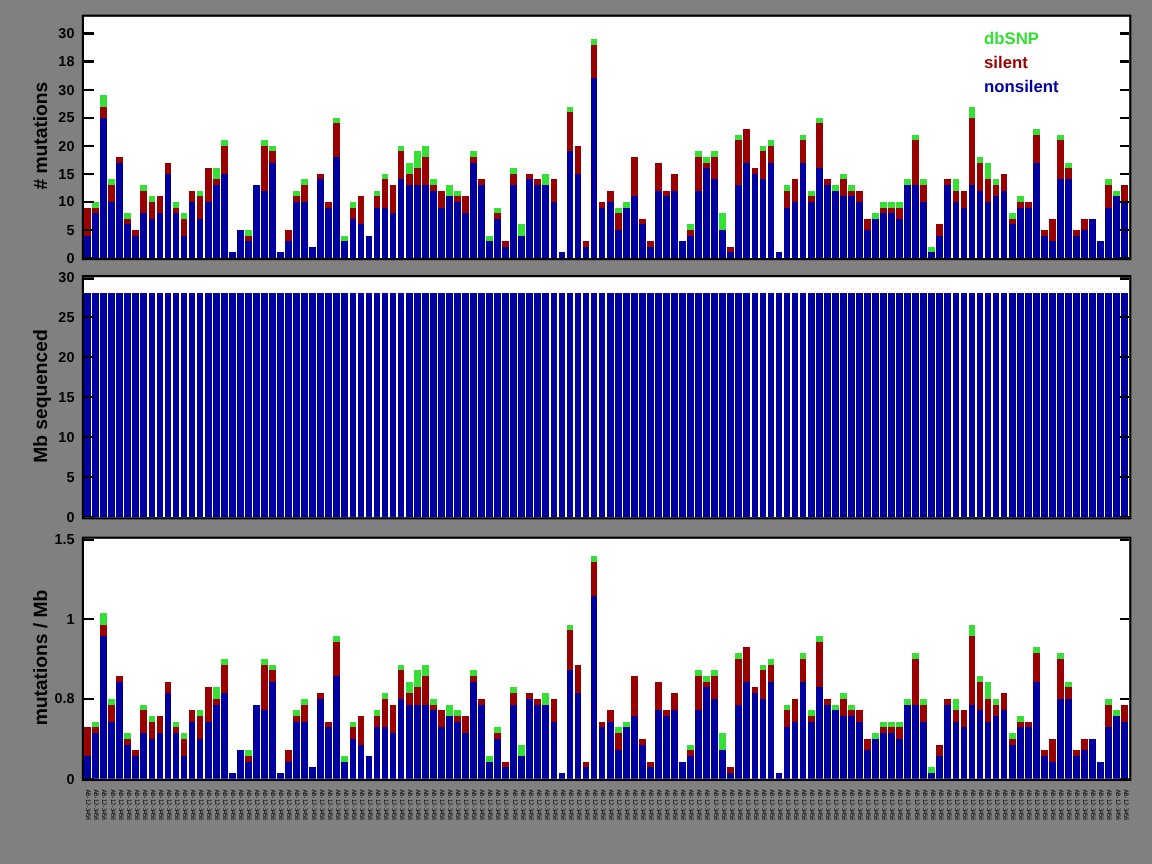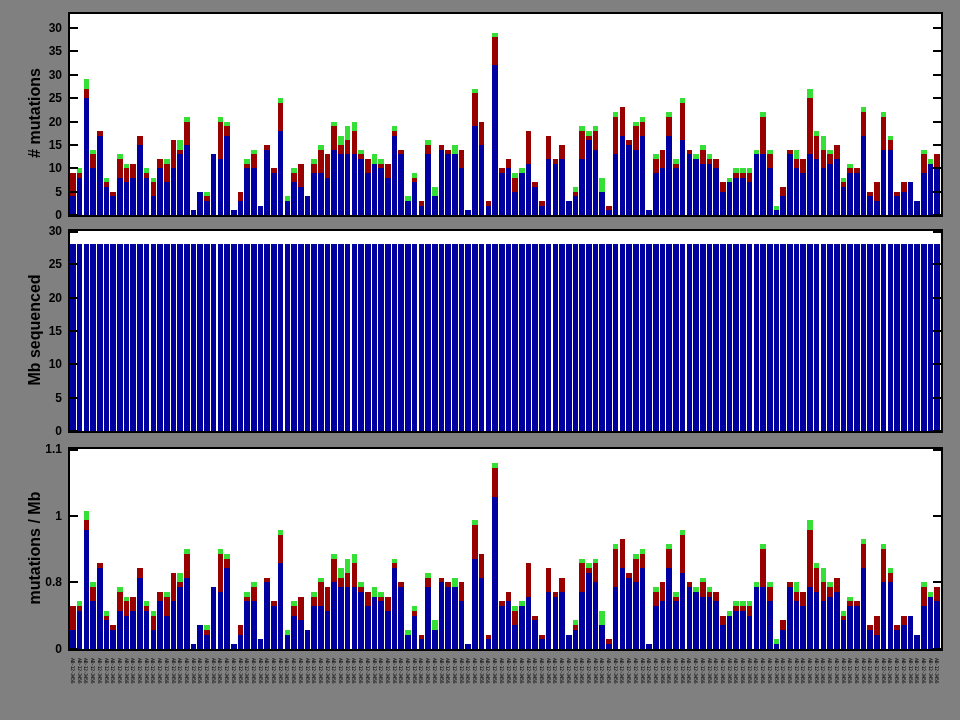--- a/index.html
+++ b/index.html
@@ -345,20 +345,25 @@
         <rect x="863.00" y="106.50" width="8.00" height="2.00" fill="#000"></rect>
         <rect x="0.00" y="83.13" width="8.00" height="2.00" fill="#000"></rect>
         <rect x="863.00" y="83.13" width="8.00" height="2.00" fill="#000"></rect>
         <rect x="0.00" y="59.75" width="8.00" height="2.00" fill="#000"></rect>
         <rect x="863.00" y="59.75" width="8.00" height="2.00" fill="#000"></rect>
         <rect x="0.00" y="36.38" width="8.00" height="2.00" fill="#000"></rect>
         <rect x="863.00" y="36.38" width="8.00" height="2.00" fill="#000"></rect>
         <rect x="0.00" y="13.00" width="8.00" height="2.00" fill="#000"></rect>
         <rect x="863.00" y="13.00" width="8.00" height="2.00" fill="#000"></rect>
       </svg>
+    <div class="legend" style="left:750px;top:8px;">
+      <div id="leg0" style="color: rgb(53, 223, 53);">dbSNP</div>
+      <div id="leg1" style="color: rgb(153, 0, 0);">silent</div>
+      <div id="leg2" style="color: rgb(0, 0, 160);">nonsilent</div>
+    </div>
   </div>
 
   <div class="panel" id="panel2" style="left:68px;top:229px;width:871px;height:200px;">
     <svg id="svg2" width="871" height="200" shape-rendering="crispEdges">
         <rect x="0.15" y="13.33" width="5.60" height="186.67" fill="#0000A0"></rect>
         <rect x="6.85" y="13.33" width="5.60" height="186.67" fill="#0000A0"></rect>
         <rect x="13.55" y="13.33" width="5.60" height="186.67" fill="#0000A0"></rect>
         <rect x="20.25" y="13.33" width="5.60" height="186.67" fill="#0000A0"></rect>
         <rect x="26.95" y="13.33" width="5.60" height="186.67" fill="#0000A0"></rect>
         <rect x="33.65" y="13.33" width="5.60" height="186.67" fill="#0000A0"></rect>
@@ -831,33 +836,33 @@
   <div class="ylab" style="left:-65px;top:539px;">mutations / Mb</div>
 
   <div id="yticks">
       <div class="ytick" style="left: 0px; top: 208px;">0</div>
       <div class="ytick" style="left: 0px; top: 184.625px;">5</div>
       <div class="ytick" style="left: 0px; top: 161.25px;">10</div>
       <div class="ytick" style="left: 0px; top: 137.875px;">15</div>
       <div class="ytick" style="left: 0px; top: 114.5px;">20</div>
       <div class="ytick" style="left: 0px; top: 91.125px;">25</div>
       <div class="ytick" style="left: 0px; top: 67.75px;">30</div>
-      <div class="ytick" style="left: 0px; top: 44.375px;">35</div>
+      <div class="ytick" style="left: 0px; top: 44.375px;">18</div>
       <div class="ytick" style="left: 0px; top: 21px;">30</div>
       <div class="ytick" style="left: 0px; top: 424px;">0</div>
       <div class="ytick" style="left: 0px; top: 390.667px;">5</div>
       <div class="ytick" style="left: 0px; top: 357.333px;">10</div>
       <div class="ytick" style="left: 0px; top: 324px;">15</div>
       <div class="ytick" style="left: 0px; top: 290.667px;">20</div>
       <div class="ytick" style="left: 0px; top: 257.333px;">25</div>
       <div class="ytick" style="left: 0px; top: 224px;">30</div>
       <div class="ytick" style="left: 0px; top: 642px;">0</div>
       <div class="ytick" style="left: 0px; top: 575.333px;">0.8</div>
       <div class="ytick" style="left: 0px; top: 508.667px;">1</div>
-      <div class="ytick" style="left: 0px; top: 442px;">1.1</div>
+      <div class="ytick" style="left: 0px; top: 442px;">1.5</div>
     </div>
 
   <div class="xsmudge" id="xsmudge">
       <span class="xlbl" style="left:70.0px;top:658px;">AB-12-3456</span>
       <span class="xlbl" style="left:76.7px;top:658px;">AB-12-3456</span>
       <span class="xlbl" style="left:83.4px;top:658px;">AB-12-3456</span>
       <span class="xlbl" style="left:90.1px;top:658px;">AB-12-3456</span>
       <span class="xlbl" style="left:96.8px;top:658px;">AB-12-3456</span>
       <span class="xlbl" style="left:103.5px;top:658px;">AB-12-3456</span>
       <span class="xlbl" style="left:110.2px;top:658px;">AB-12-3456</span>

